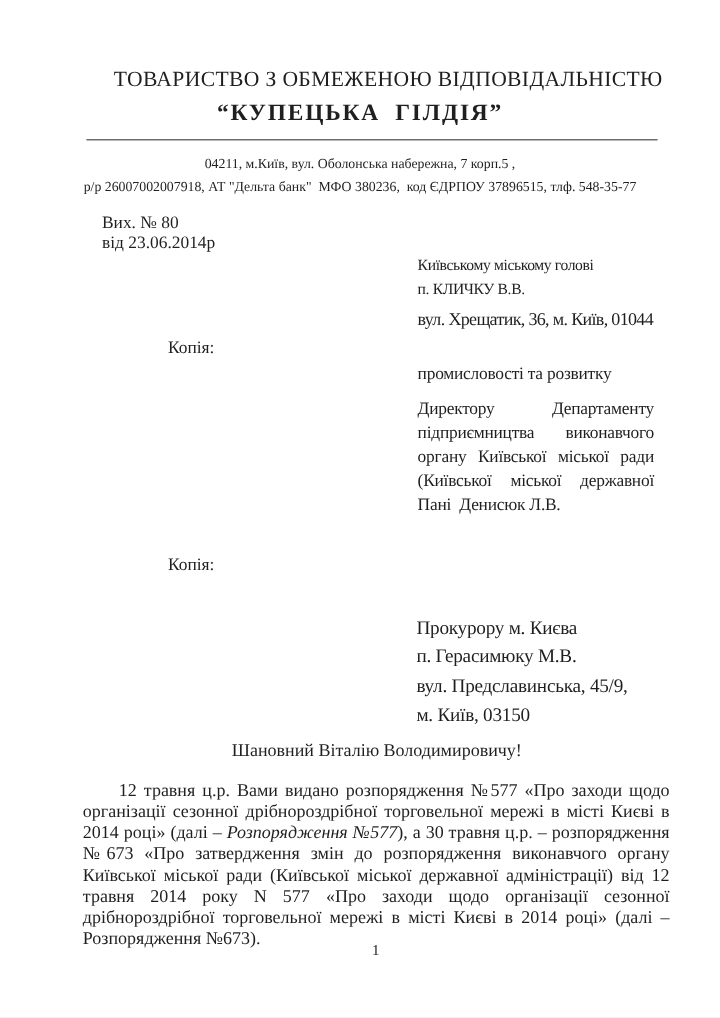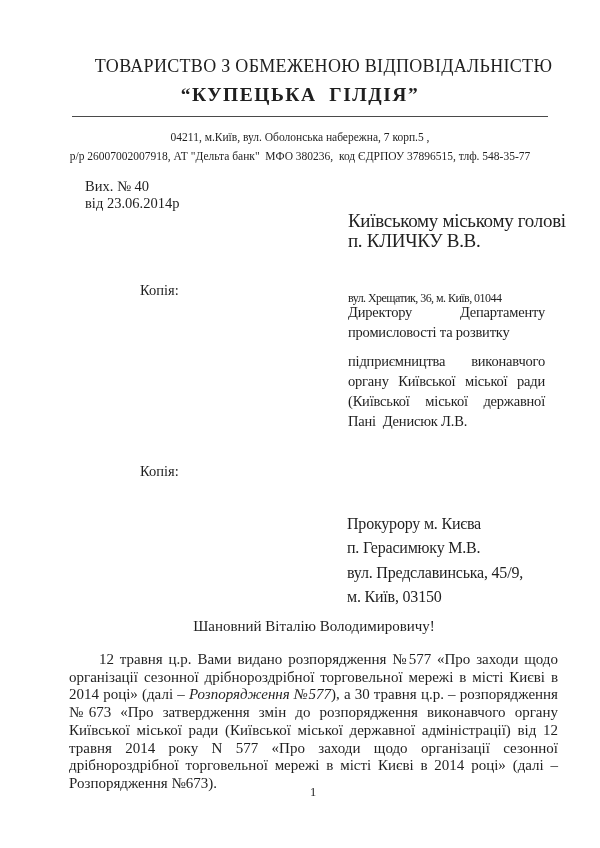--- a/index.html
+++ b/index.html
@@ -52,30 +52,29 @@
     left: 85px;
     top: 178px;
     font-size: 14.5px;
     line-height: 17px;
   }
 
   .addressee-col {
     left: 348px;
     top: 211px;
     width: 205px;
-    font-size: 19px;
+    font-size: 13px;
     line-height: 19.5px;
     letter-spacing: -0.3px;
   }
   .addressee-street {
     left: 348px;
     top: 259px;
-    font-size: 12px;
+    font-size: 15px;
     letter-spacing: -0.55px;
-    margin-top: 32px;
   }
 
   .copy-label { font-size: 14.5px; text-align: right; }
   .copy1-label { left: 140px; top: 282px; }
   .copy2-label { left: 140px; top: 463px; }
 
   .copy1-col {
     left: 348px;
     top: 302px;
     width: 197px;
@@ -126,34 +125,34 @@
 
 <div class="page">
 
   <div class="abs center org-type">ТОВАРИСТВО З ОБМЕЖЕНОЮ ВІДПОВІДАЛЬНІСТЮ</div>
   <div class="abs center org-name">“КУПЕЦЬКА  ГІЛДІЯ”</div>
   <div class="abs head-rule"></div>
   <div class="abs center head-addr">04211, м.Київ, вул. Оболонська набережна, 7 корп.5 ,</div>
   <div class="abs center head-bank">р/р 26007002007918, АТ "Дельта банк"  МФО 380236,  код ЄДРПОУ 37896515, тлф. 548-35-77</div>
 
   <div class="abs ref-block">
-    <div class="nowrap">Вих. № 40</div>
+    <div class="nowrap">Вих. № 80</div>
     <div class="nowrap">від 23.06.2014р</div>
   </div>
 
   <div class="abs addressee-col">
     <div class="nowrap">Київському міському голові</div>
     <div class="nowrap">п. КЛИЧКУ В.В.</div>
   </div>
   <div class="abs addressee-street nowrap">вул. Хрещатик, 36, м. Київ, 01044</div>
 
   <div class="abs copy-label copy1-label">Копія:</div>
   <div class="abs copy1-col">
+    <div class="line gap9">промисловості та розвитку</div>
     <div class="line jl">Директору Департаменту</div>
-    <div class="line gap9">промисловості та розвитку</div>
     <div class="line jl">підприємництва виконавчого</div>
     <div class="line jl">органу Київської міської ради</div>
     <div class="line jl">(Київської міської державної</div>
     <div class="line prewrap">Пані  Денисюк Л.В.</div>
   </div>
 
   <div class="abs copy-label copy2-label">Копія:</div>
   <div class="abs copy2-col">
     <div class="nowrap">Прокурору м. Києва</div>
     <div class="nowrap">п. Герасимюку М.В.</div>

